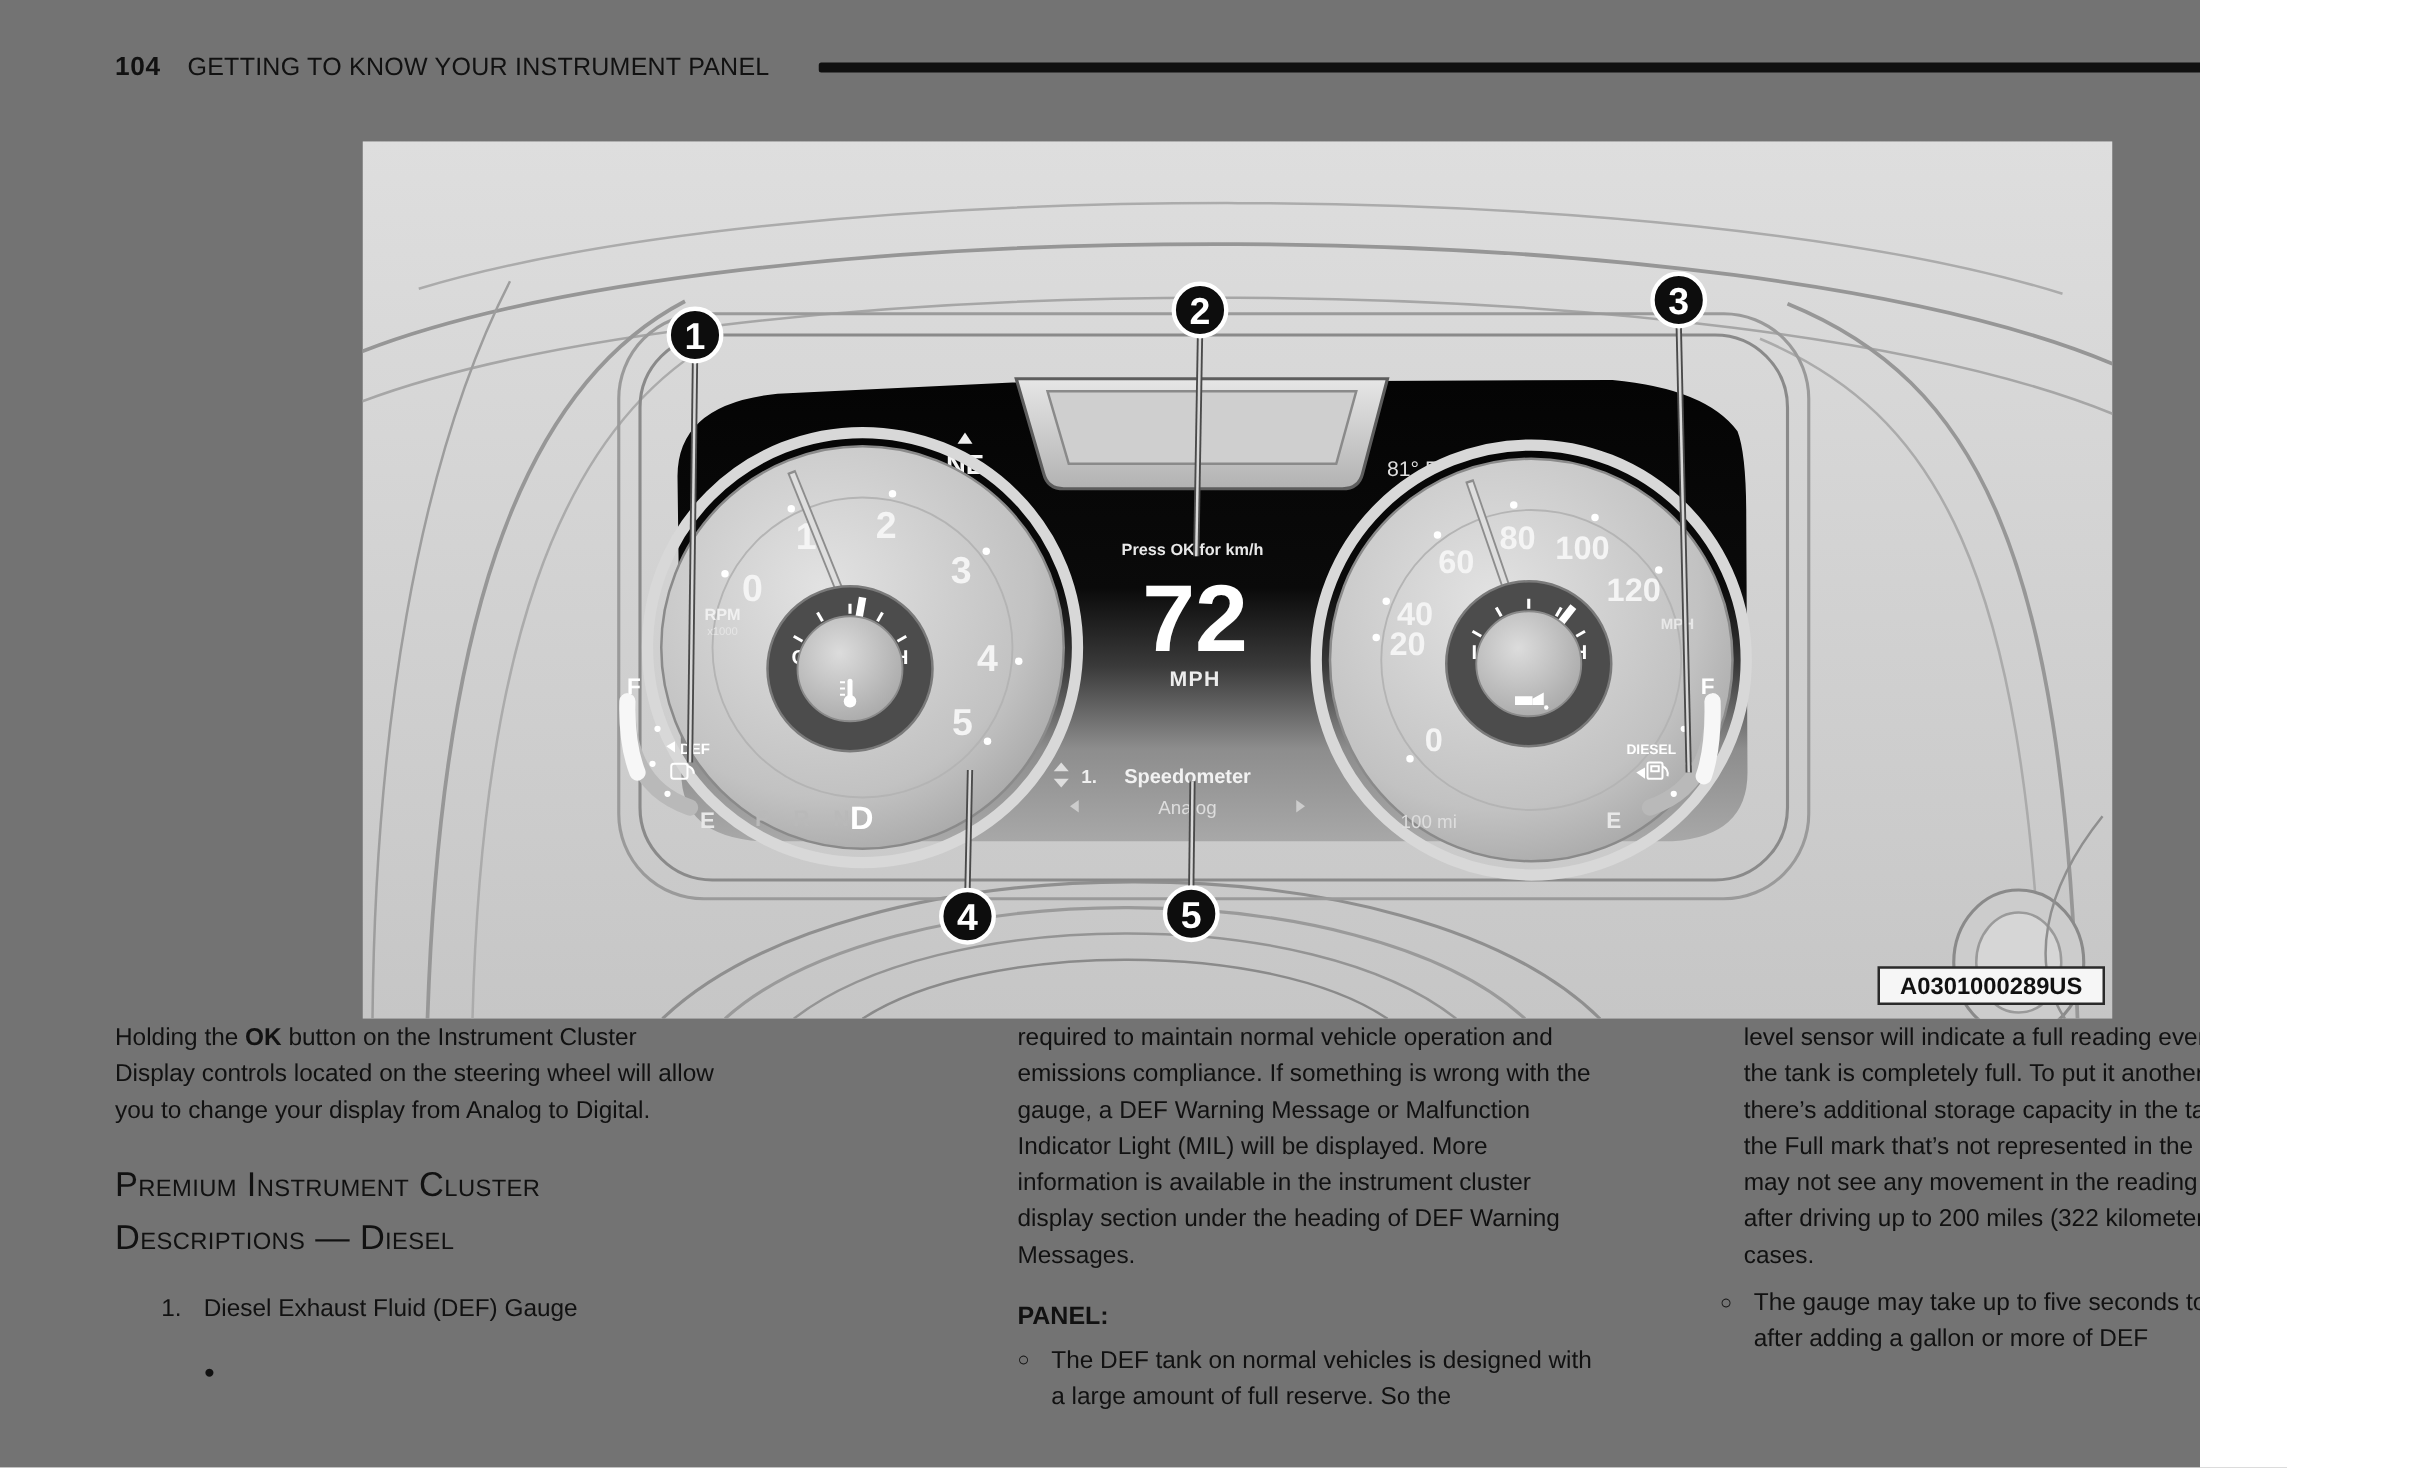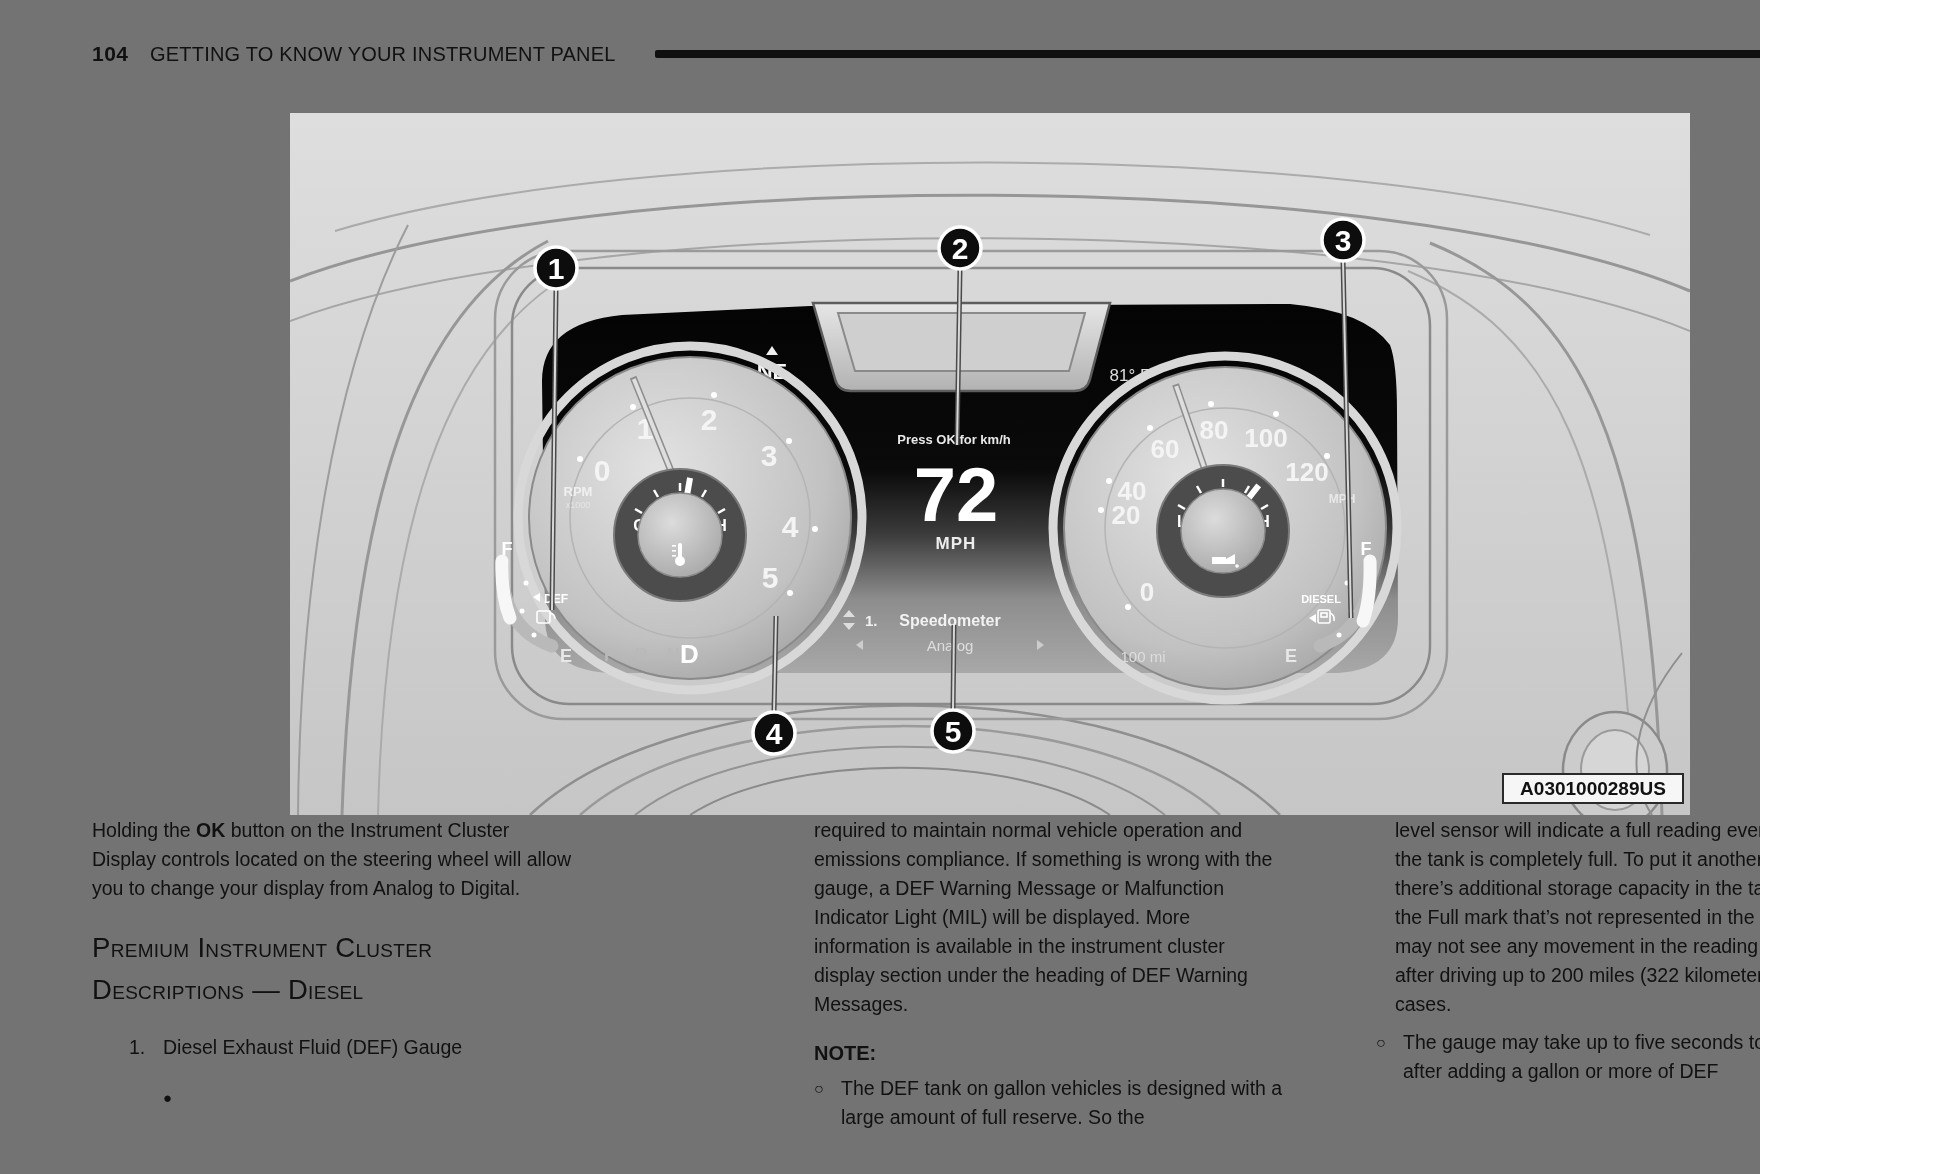--- a/index.html
+++ b/index.html
@@ -334,24 +334,24 @@
       <span class="num">1.</span>
       <span>Diesel Exhaust Fluid (DEF) Gauge</span>
     </div>
     <div class="li">
       <span class="marker">●</span>
     </div>
   </div>
 
   <div id="col2" class="col">
     <p>required to maintain normal vehicle operation and emissions compliance. If something is wrong with the gauge, a DEF Warning Message or Malfunction Indicator Light (MIL) will be displayed. More information is available in the instrument cluster display section under the heading of DEF Warning Messages.</p>
-    <div class="note-label">NOTE:</div>
+    <div class="note-label">PANEL:</div>
     <div class="li">
       <span class="marker">○</span>
-      <span style="flex:1">The DEF tank on gallon vehicles is designed with a large amount of full reserve. So the</span>
+      <span style="flex:1">The DEF tank on normal vehicles is designed with a large amount of full reserve. So the</span>
     </div>
   </div>
 
   <div id="col3" class="col">
     <p class="first">level sensor will indicate a full reading even before the tank is completely full. To put it another way, there’s additional storage capacity in the tank above the Full mark that’s not represented in the gauge. You may not see any movement in the reading – even after driving up to 200 miles (322 kilometers) in some cases.</p>
     <div class="li">
       <span class="marker">○</span>
       <span style="flex:1">The gauge may take up to five seconds to update after adding a gallon or more of DEF</span>
     </div>
   </div>

